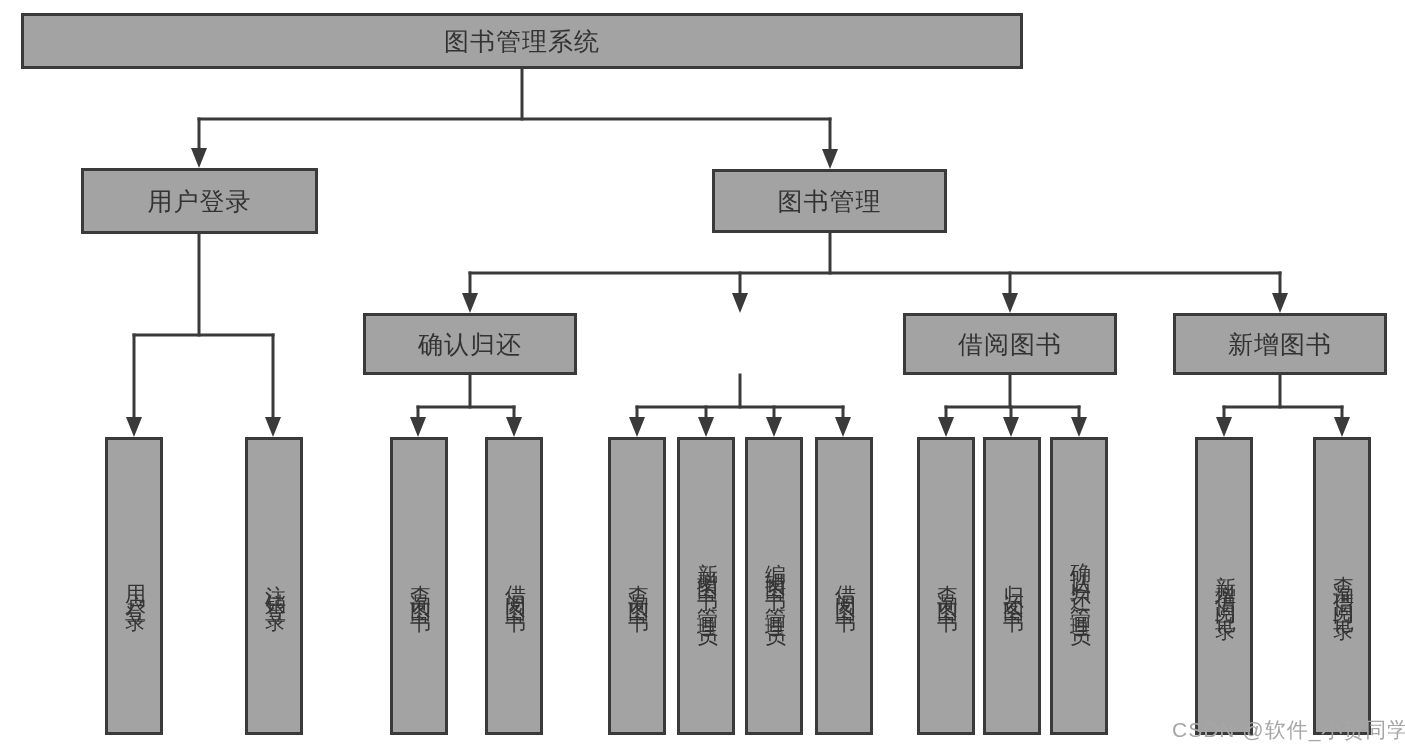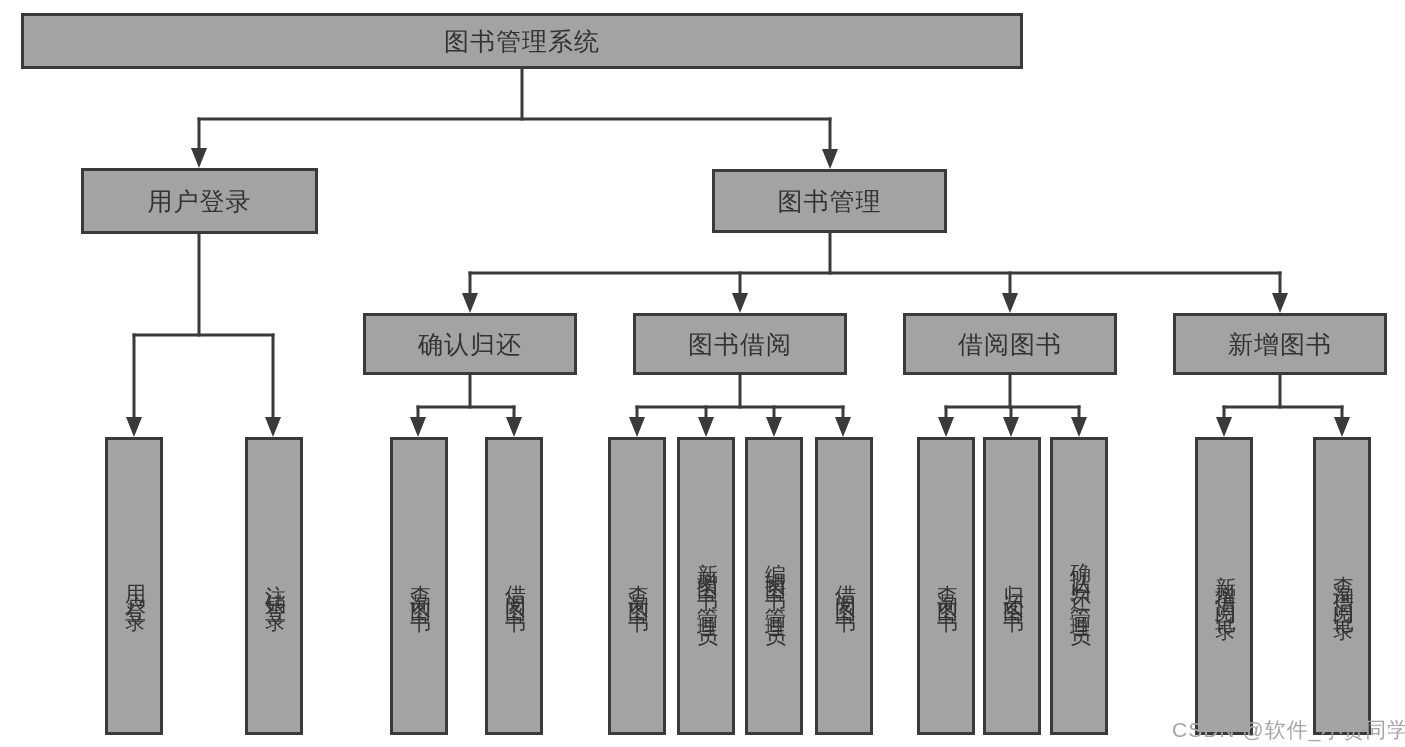--- a/index.html
+++ b/index.html
@@ -112,23 +112,20 @@
   <div class="node l2a">
     <span>用户登录</span>
   </div>
   <div class="node l2b">
     <span>图书管理</span>
   </div>
 
   <div class="node l3" style="left:363px">
     <span>确认归还</span>
   </div>
-  <div class="node l3" style="left:633px">
-    <span>图书借阅</span>
-  </div>
   <div class="node l3" style="left:903px">
     <span>借阅图书</span>
   </div>
   <div class="node l3" style="left:1173px">
     <span>新增图书</span>
   </div>
 
   <div class="node leaf" style="left:105px">
     <span>用户登录</span>
   </div>

